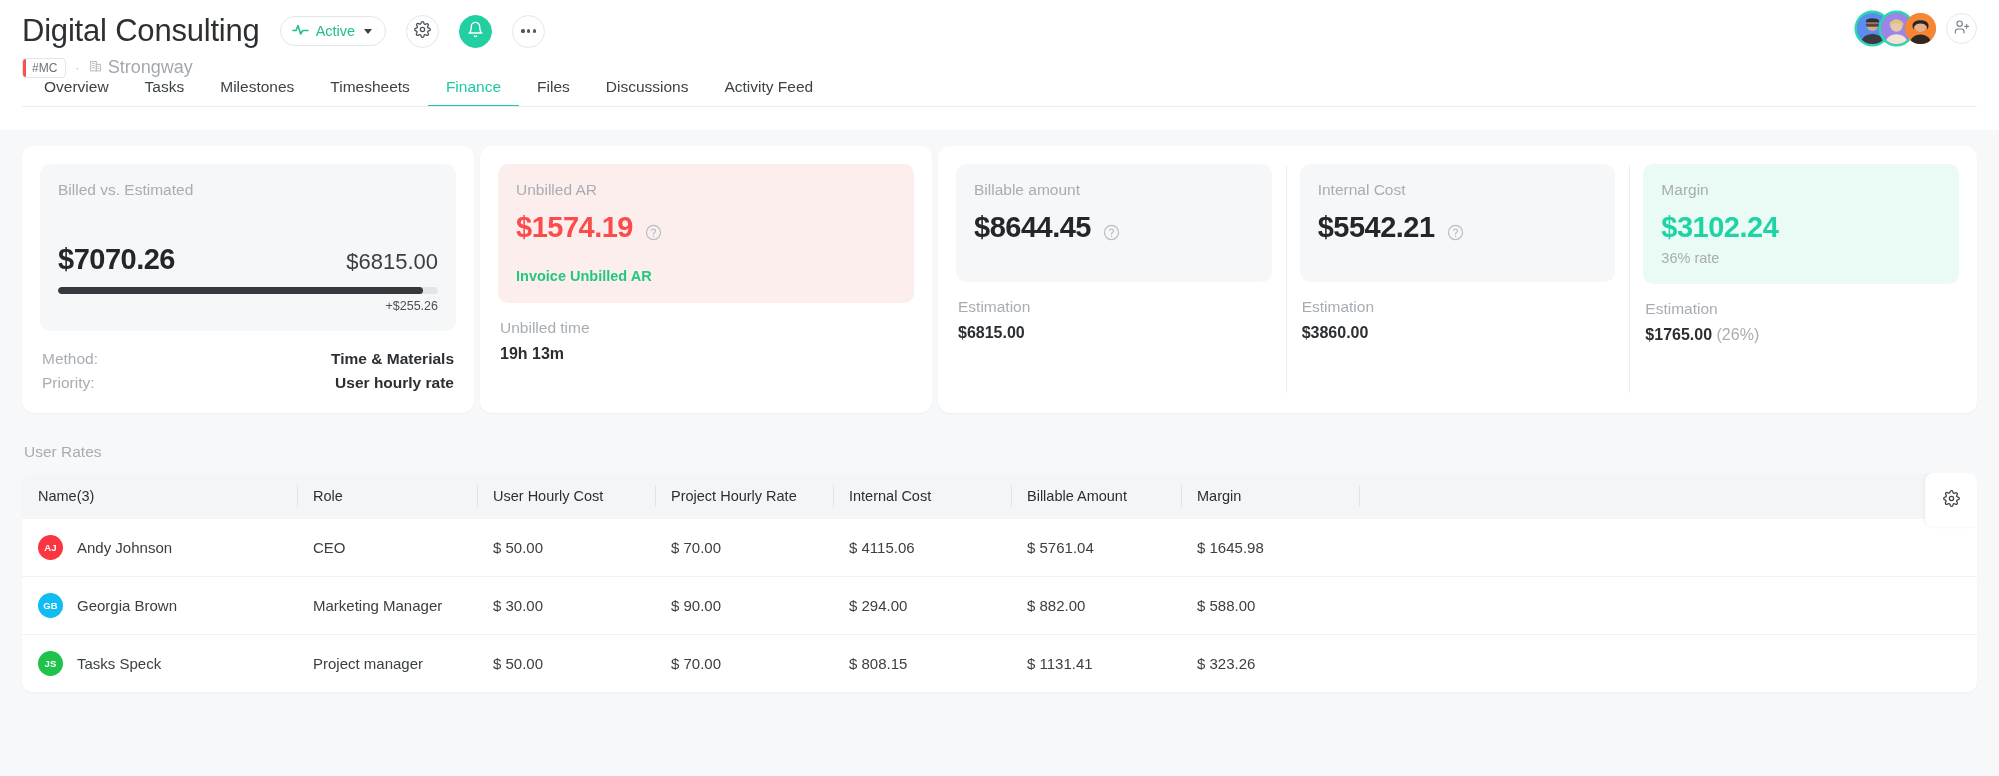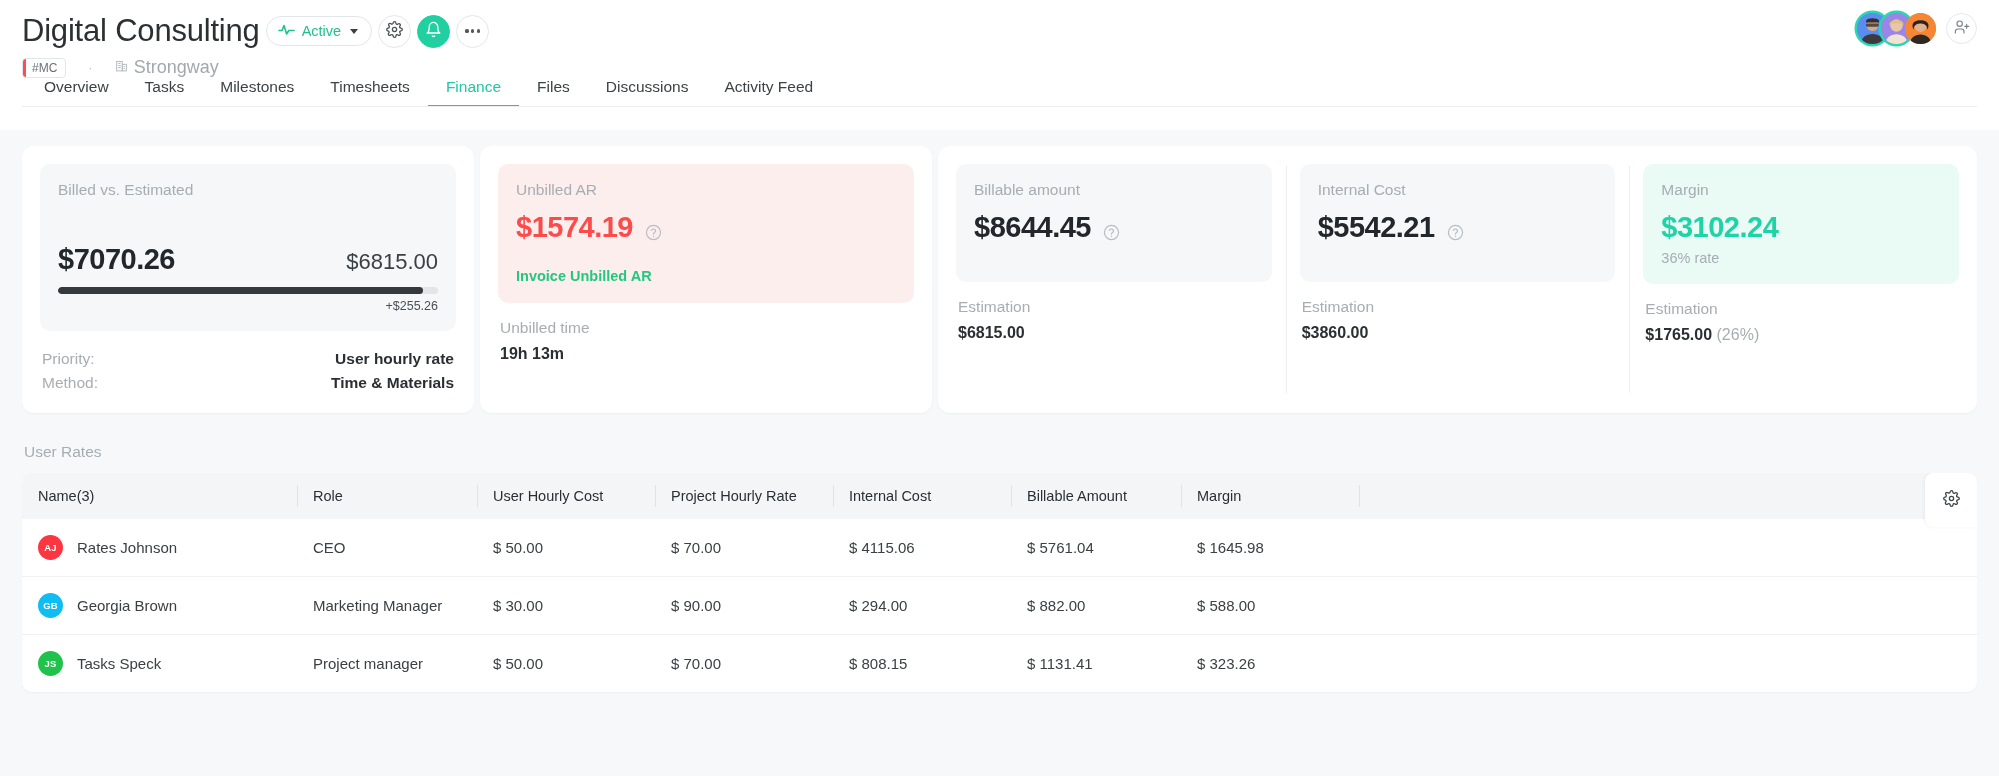--- a/index.html
+++ b/index.html
@@ -6,21 +6,21 @@
   html, body {
     width: 1999px; height: 776px;
     background: #ffffff;
     font-family: "Liberation Sans", sans-serif;
     color: #2b2f33;
     overflow: hidden;
   }
 
   
   .page-header { position: relative; padding: 14px 22px 0 22px; height: 130px; }
-  .title-row { display: flex; align-items: center; gap: 6px; }
+  .title-row { display: flex; align-items: center; gap: 20px; }
   .project-title {
     font-size: 31px; font-weight: 400; color: #2c3033; letter-spacing: -0.2px;
     line-height: 1.1;
   }
   .status-pill {
     display: inline-flex; align-items: center; gap: 7px;
     border: 1px solid #e3e6e8; border-radius: 20px;
     padding: 5px 13px 5px 11px; background: #fff;
     cursor: pointer;
   }
@@ -31,21 +31,21 @@
   .icon-btn {
     width: 33px; height: 33px; border-radius: 50%;
     border: 1px solid #e3e6e8; background: #fff;
     display: flex; align-items: center; justify-content: center;
     cursor: pointer;
   }
   .icon-btn.accent { background: #21cfa0; border-color: #21cfa0; }
   .dots { display:flex; gap:2.5px; align-items:center; }
   .dots i { width:3.2px;height:3.2px;border-radius:50%;background:#52585d;display:block;}
 
-  .sub-row { display: flex; align-items: center; gap: 22px; margin-top: 9px; }
+  .sub-row { display: flex; align-items: center; gap: 9px; margin-top: 9px; }
   .code-badge {
     position: relative; border: 1px solid #e3e6e8; border-radius: 4px;
     background: #fff; padding: 2px 8px 2px 9px; font-size: 12px; color: #6b7176;
     overflow: hidden;
   }
   .code-badge::before {
     content:""; position:absolute; left:0; top:0; bottom:0; width:3px; background:#ff4d4f;
   }
   .sep-dot { color:#b8bdc1; font-size: 13px; }
   .company { display:flex; align-items:center; gap:6px; font-size: 18px; color: #a2a8ad; }
@@ -285,26 +285,26 @@
           <div class="big-val">$7070.26</div>
           <div class="est-val">$6815.00</div>
         </div>
         <div class="progress-track">
           <div class="progress-fill" id="billed-progress-fill" style="width: 96%;"></div>
         </div>
         <div class="over-amt">+$255.26</div>
       </div>
       <div class="meta-rows">
         <div class="meta-row">
+          <span class="meta-key">Method:</span>
+          <span class="meta-val">Time &amp; Materials</span>
+        </div>
+        <div class="meta-row">
           <span class="meta-key">Priority:</span>
           <span class="meta-val">User hourly rate</span>
-        </div>
-        <div class="meta-row">
-          <span class="meta-key">Method:</span>
-          <span class="meta-val">Time &amp; Materials</span>
         </div>
       </div>
     </div>
 
     <div class="card unbilled">
       <div class="panel pink">
         <div class="panel-label">Unbilled AR</div>
         <div>
           <span class="big-val red">$1574.19</span>
           <span class="help-icon">
@@ -407,21 +407,21 @@
           <th>Billable Amount</th>
           <th>Margin</th>
           <th></th>
         </tr>
       </thead>
       <tbody id="rates-body">
           <tr>
             <td>
               <span class="name-cell">
                 <span class="mini-avatar" style="background:#fb3640">AJ</span>
-                <span>Rates Johnson</span>
+                <span>Andy Johnson</span>
               </span>
             </td>
             <td>CEO</td>
             <td>$ 50.00</td>
             <td>$ 70.00</td>
             <td>$ 4115.06</td>
             <td>$ 5761.04</td>
             <td>$ 1645.98</td>
             <td></td>
           </tr>

